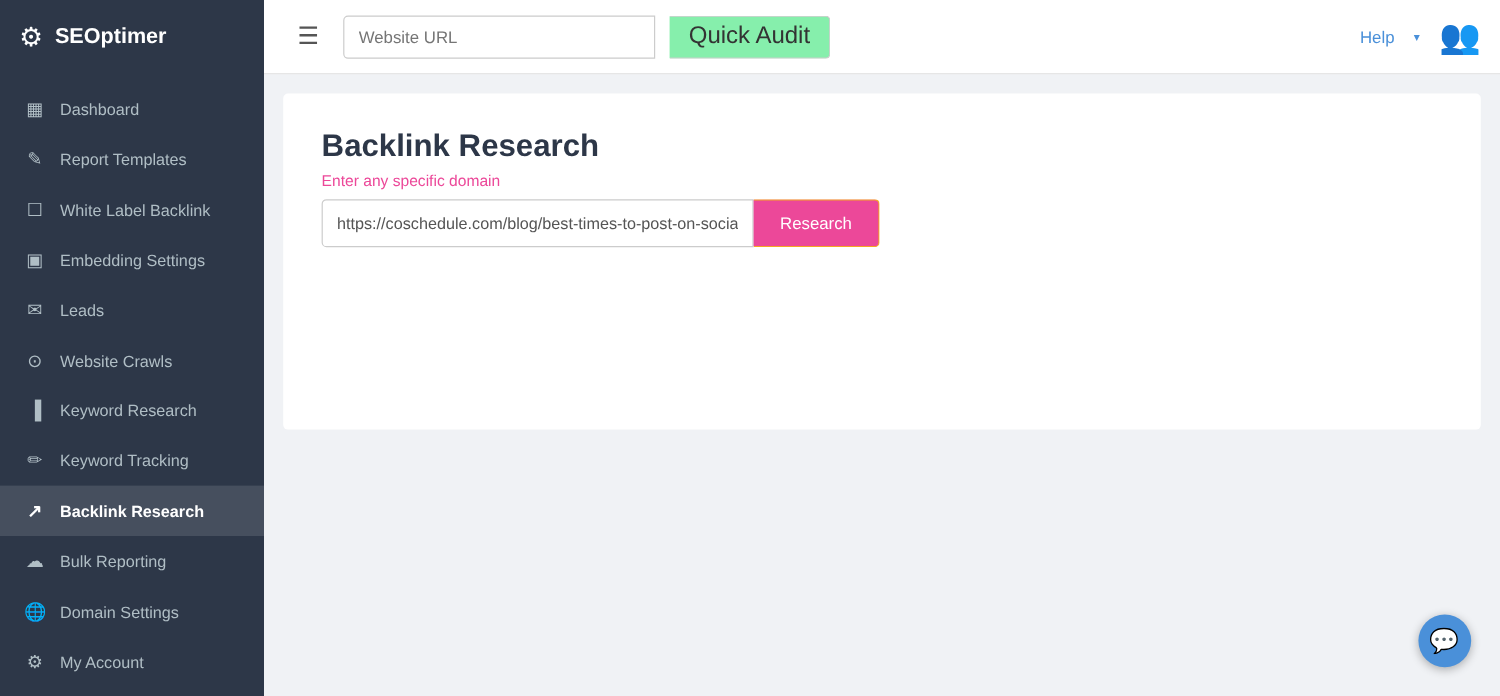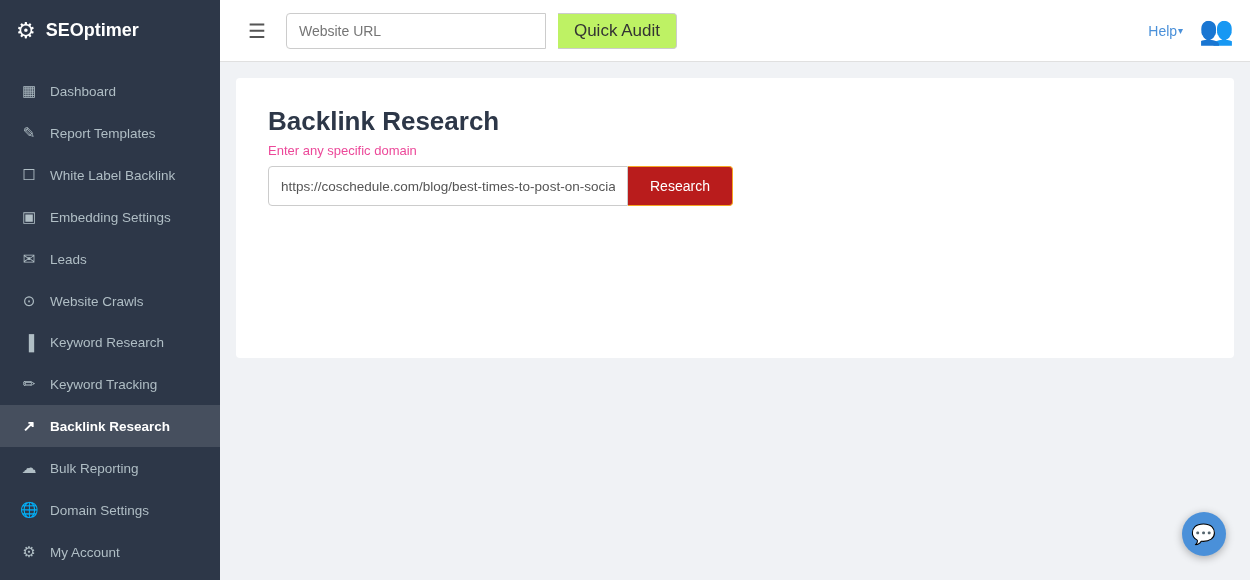--- a/index.html
+++ b/index.html
@@ -48,33 +48,33 @@
       font-size: 14px;
       color: #999;
       outline: none;
     }
     .quick-audit-btn {
       height: 36px;
       padding: 0 16px;
       border: 1px solid #ccc;
       border-left: none;
       border-radius: 0 4px 4px 0;
-      background: #bef264;
-      cursor: pointer;
-      font-size: 17px;
+      background: #86efac;
+      cursor: pointer;
+      font-size: 20px;
       color: #333;
     }
     .header-right {
       margin-left: auto;
       display: flex; align-items: center; gap: 16px;
     }
     .help-btn {
       background: none; border: none; cursor: pointer;
       color: #4a90d9; font-size: 14px; font-weight: 500;
-      display: flex; align-items: center; gap: 1px;
+      display: flex; align-items: center; gap: 16px;
     }
     .chevron-down { font-size: 10px; }
     .user-icon {
       font-size: 28px; color: #4a90d9; cursor: pointer;
     }
 
     
     .main-layout {
       display: flex; flex: 1; overflow: hidden;
     }
@@ -142,21 +142,21 @@
       border: 1px solid #ccc;
       border-radius: 4px 0 0 4px;
       padding: 0 12px;
       font-size: 13.5px;
       color: #555;
       outline: none;
     }
     .research-btn {
       height: 40px;
       padding: 0 22px;
-      background: #b91c1c;
+      background: #ec4899;
       border: 1px solid #f5a623;
       border-left: none;
       border-radius: 0 4px 4px 0;
       color: #fff;
       font-size: 14px;
       font-weight: 500;
       cursor: pointer;
     }
     .searches-badge {
       margin-left: auto;

